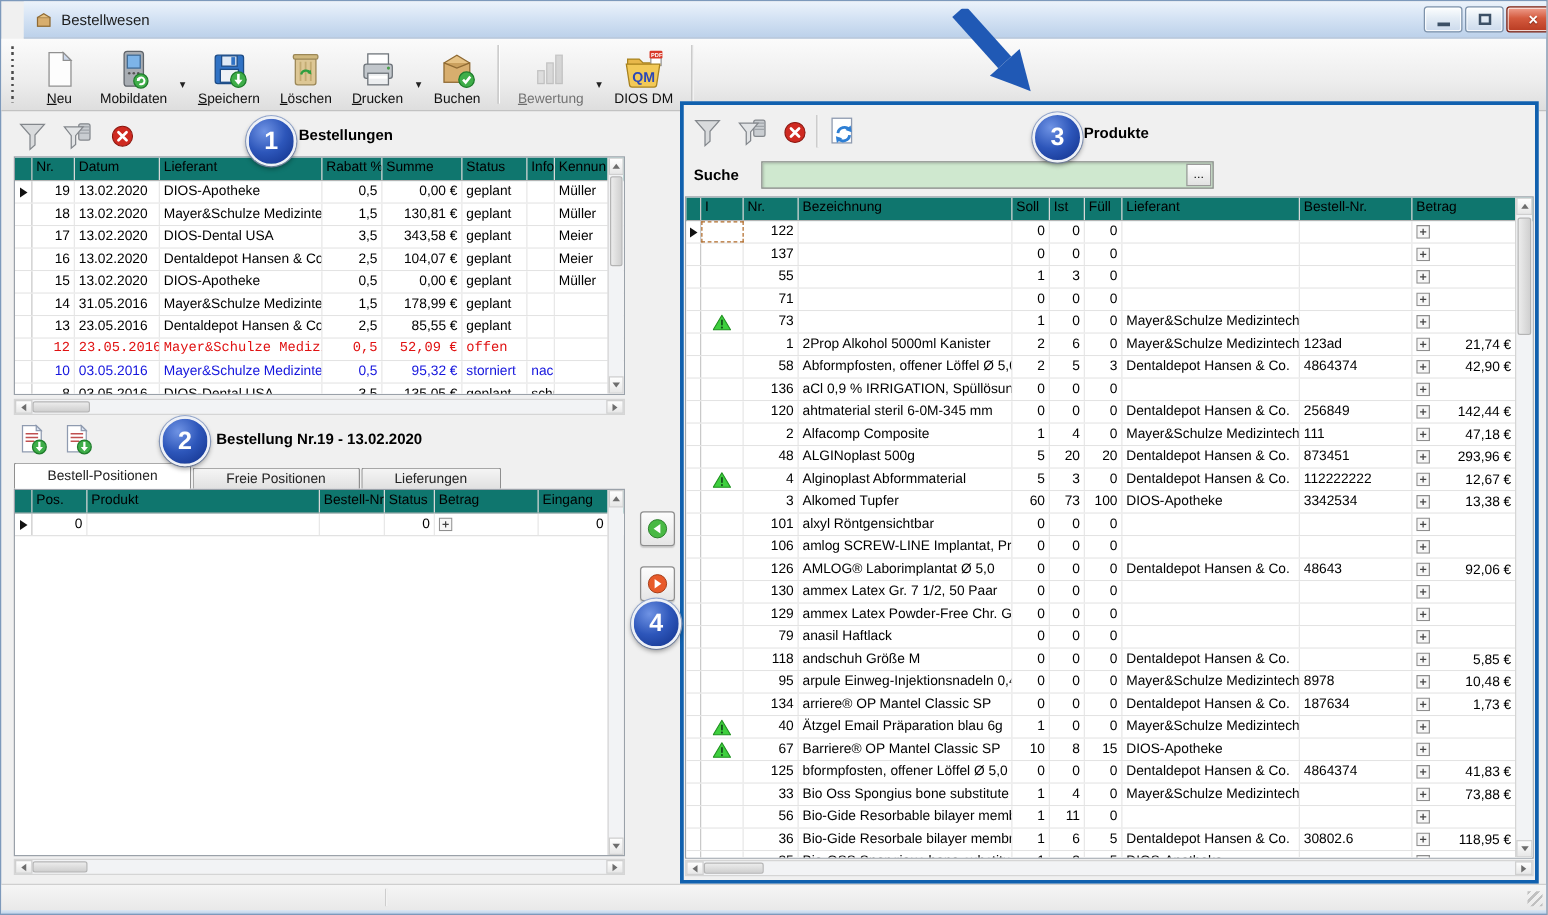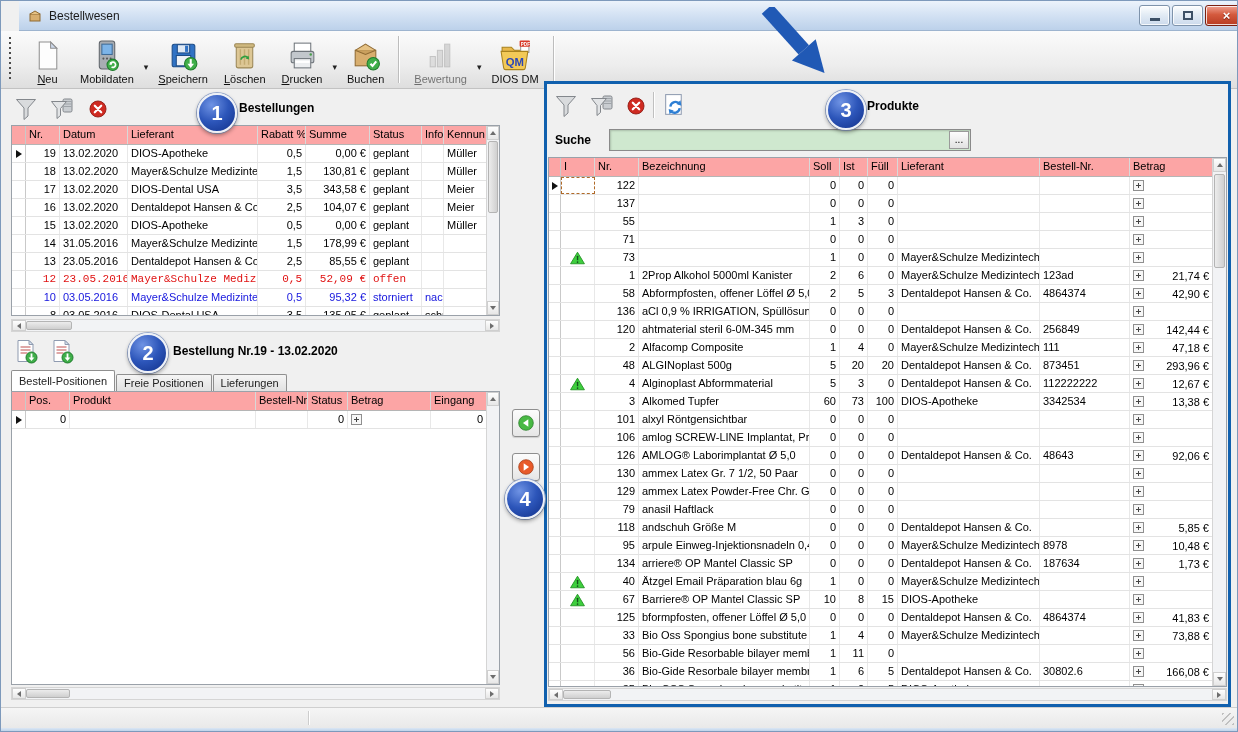--- a/index.html
+++ b/index.html
@@ -35,21 +35,21 @@
   
   .panel{position:absolute;background:#f0f0f0;}
   .panel-best{left:6px;top:90px;width:497px;height:242px;}
   .panel-pos{left:6px;top:332px;width:497px;height:368px;}
   .panel-prod{left:543px;top:80px;width:687px;height:626px;border:3px solid #1060ae;box-sizing:border-box;}
   .p-title{position:absolute;font-weight:bold;font-size:12px;color:#000;white-space:nowrap;}
   .s-ico{position:absolute;cursor:pointer;}
   .v-sep{position:absolute;width:1px;background:#c0c0c0;border-right:1px solid #fff;}
   
   .grid{position:absolute;background:#fff;border:1px solid #9aa1a9;box-sizing:border-box;overflow:hidden;}
-  .ghead{display:flex;height:18px;background:#fca5a5;border-bottom:1px solid #b5b5b5;}
+  .ghead{display:flex;height:18px;background:#0f766e;border-bottom:1px solid #b5b5b5;}
   .hc{box-sizing:border-box;border-right:1px solid #d8d8d8;font-size:11px;line-height:17px;
       padding:0 3px;overflow:hidden;white-space:nowrap;color:#000;flex:none;}
   .grow{display:flex;height:17px;border-bottom:1px solid #e3e3e3;background:#fff;}
   .gc{box-sizing:border-box;border-right:1px solid #e8e8e8;font-size:11px;line-height:16px;
       padding:0 3px;overflow:hidden;white-space:nowrap;color:#000;flex:none;}
   .num{text-align:right;}
   .row-red .gc{color:#e01212;font-family:Liberation Mono, monospace;}
   .row-blue .gc{color:#1515dd;}
   .ind{border-right:1px solid #c9c9c9;display:flex;align-items:center;justify-content:center;padding:0;}
   .tri{width:0;height:0;border-top:4px solid transparent;border-bottom:4px solid transparent;border-left:6px solid #111;}
@@ -78,21 +78,21 @@
   .hbtn{position:absolute;top:0;bottom:0;width:14px;background:linear-gradient(#fefefe,#e7e7e7);
     border:1px solid #cfcfcf;box-sizing:border-box;display:flex;align-items:center;justify-content:center;}
   .hbtn.left{left:0}.hbtn.right{right:0}
   .hthumb{position:absolute;top:1px;bottom:1px;background:linear-gradient(#ececec,#cfcfcf);border:1px solid #b4b4b4;border-radius:2px;}
   .tu{width:0;height:0;border-left:3.5px solid transparent;border-right:3.5px solid transparent;border-bottom:4.5px solid #6d6d6d;}
   .td{width:0;height:0;border-left:3.5px solid transparent;border-right:3.5px solid transparent;border-top:4.5px solid #6d6d6d;}
   .tl{width:0;height:0;border-top:3.5px solid transparent;border-bottom:3.5px solid transparent;border-right:4.5px solid #6d6d6d;}
   .tr{width:0;height:0;border-top:3.5px solid transparent;border-bottom:3.5px solid transparent;border-left:4.5px solid #6d6d6d;}
   
   .tabs{position:absolute;left:4px;top:37px;display:flex;align-items:flex-end;height:21px;}
-  .tab{font-size:11px;padding:0 7px;border:1px solid #8f8f8f;border-bottom:none;
+  .tab{font-size:11px;padding:0 26px;border:1px solid #8f8f8f;border-bottom:none;
     background:linear-gradient(#f5f5f5,#e1e1e1);margin-right:1px;border-radius:2px 2px 0 0;
     height:16px;line-height:16px;color:#222;cursor:pointer;}
   .tab.active{background:#fff;height:20px;line-height:20px;z-index:2;}
   
   .search-label{position:absolute;font-weight:bold;font-size:12px;}
   .search-box{position:absolute;border:1px solid #8a8a8a;background:#cfe8cf;box-sizing:border-box;
     box-shadow:inset 1px 1px 2px rgba(0,0,0,.18);}
   .search-input{position:absolute;left:1px;top:1px;bottom:1px;right:23px;border:none;background:transparent;
     font-family:"Liberation Sans",sans-serif;font-size:11px;outline:none;padding:0 3px;}
   .search-more{position:absolute;right:1px;top:1px;bottom:1px;width:20px;
@@ -1069,21 +1069,21 @@
             <div class="gc kt-c3">Bio-Gide Resorbale bilayer membrane</div>
             <div class="gc kt-c4 num">1</div>
             <div class="gc kt-c5 num">6</div>
             <div class="gc kt-c6 num">5</div>
             <div class="gc kt-c7">Dentaldepot Hansen &amp; Co.</div>
             <div class="gc kt-c8">30802.6</div>
             <div class="gc kt-c9 betragcell">
               <svg class="plusbox" width="11" height="11" viewBox="0 0 11 11">
                 <use href="#i-plusbox"></use>
               </svg>
-              <span>166,08 €</span>
+              <span>118,95 €</span>
             </div>
           </div>
           <div class="grow">
             <div class="gc kt-c0 ind"></div>
             <div class="gc kt-c1" style="display: flex; align-items: center; justify-content: center;"></div>
             <div class="gc kt-c2 num">35</div>
             <div class="gc kt-c3">Bio-OSS Spongious bone substitue G</div>
             <div class="gc kt-c4 num">1</div>
             <div class="gc kt-c5 num">2</div>
             <div class="gc kt-c6 num">5</div>

